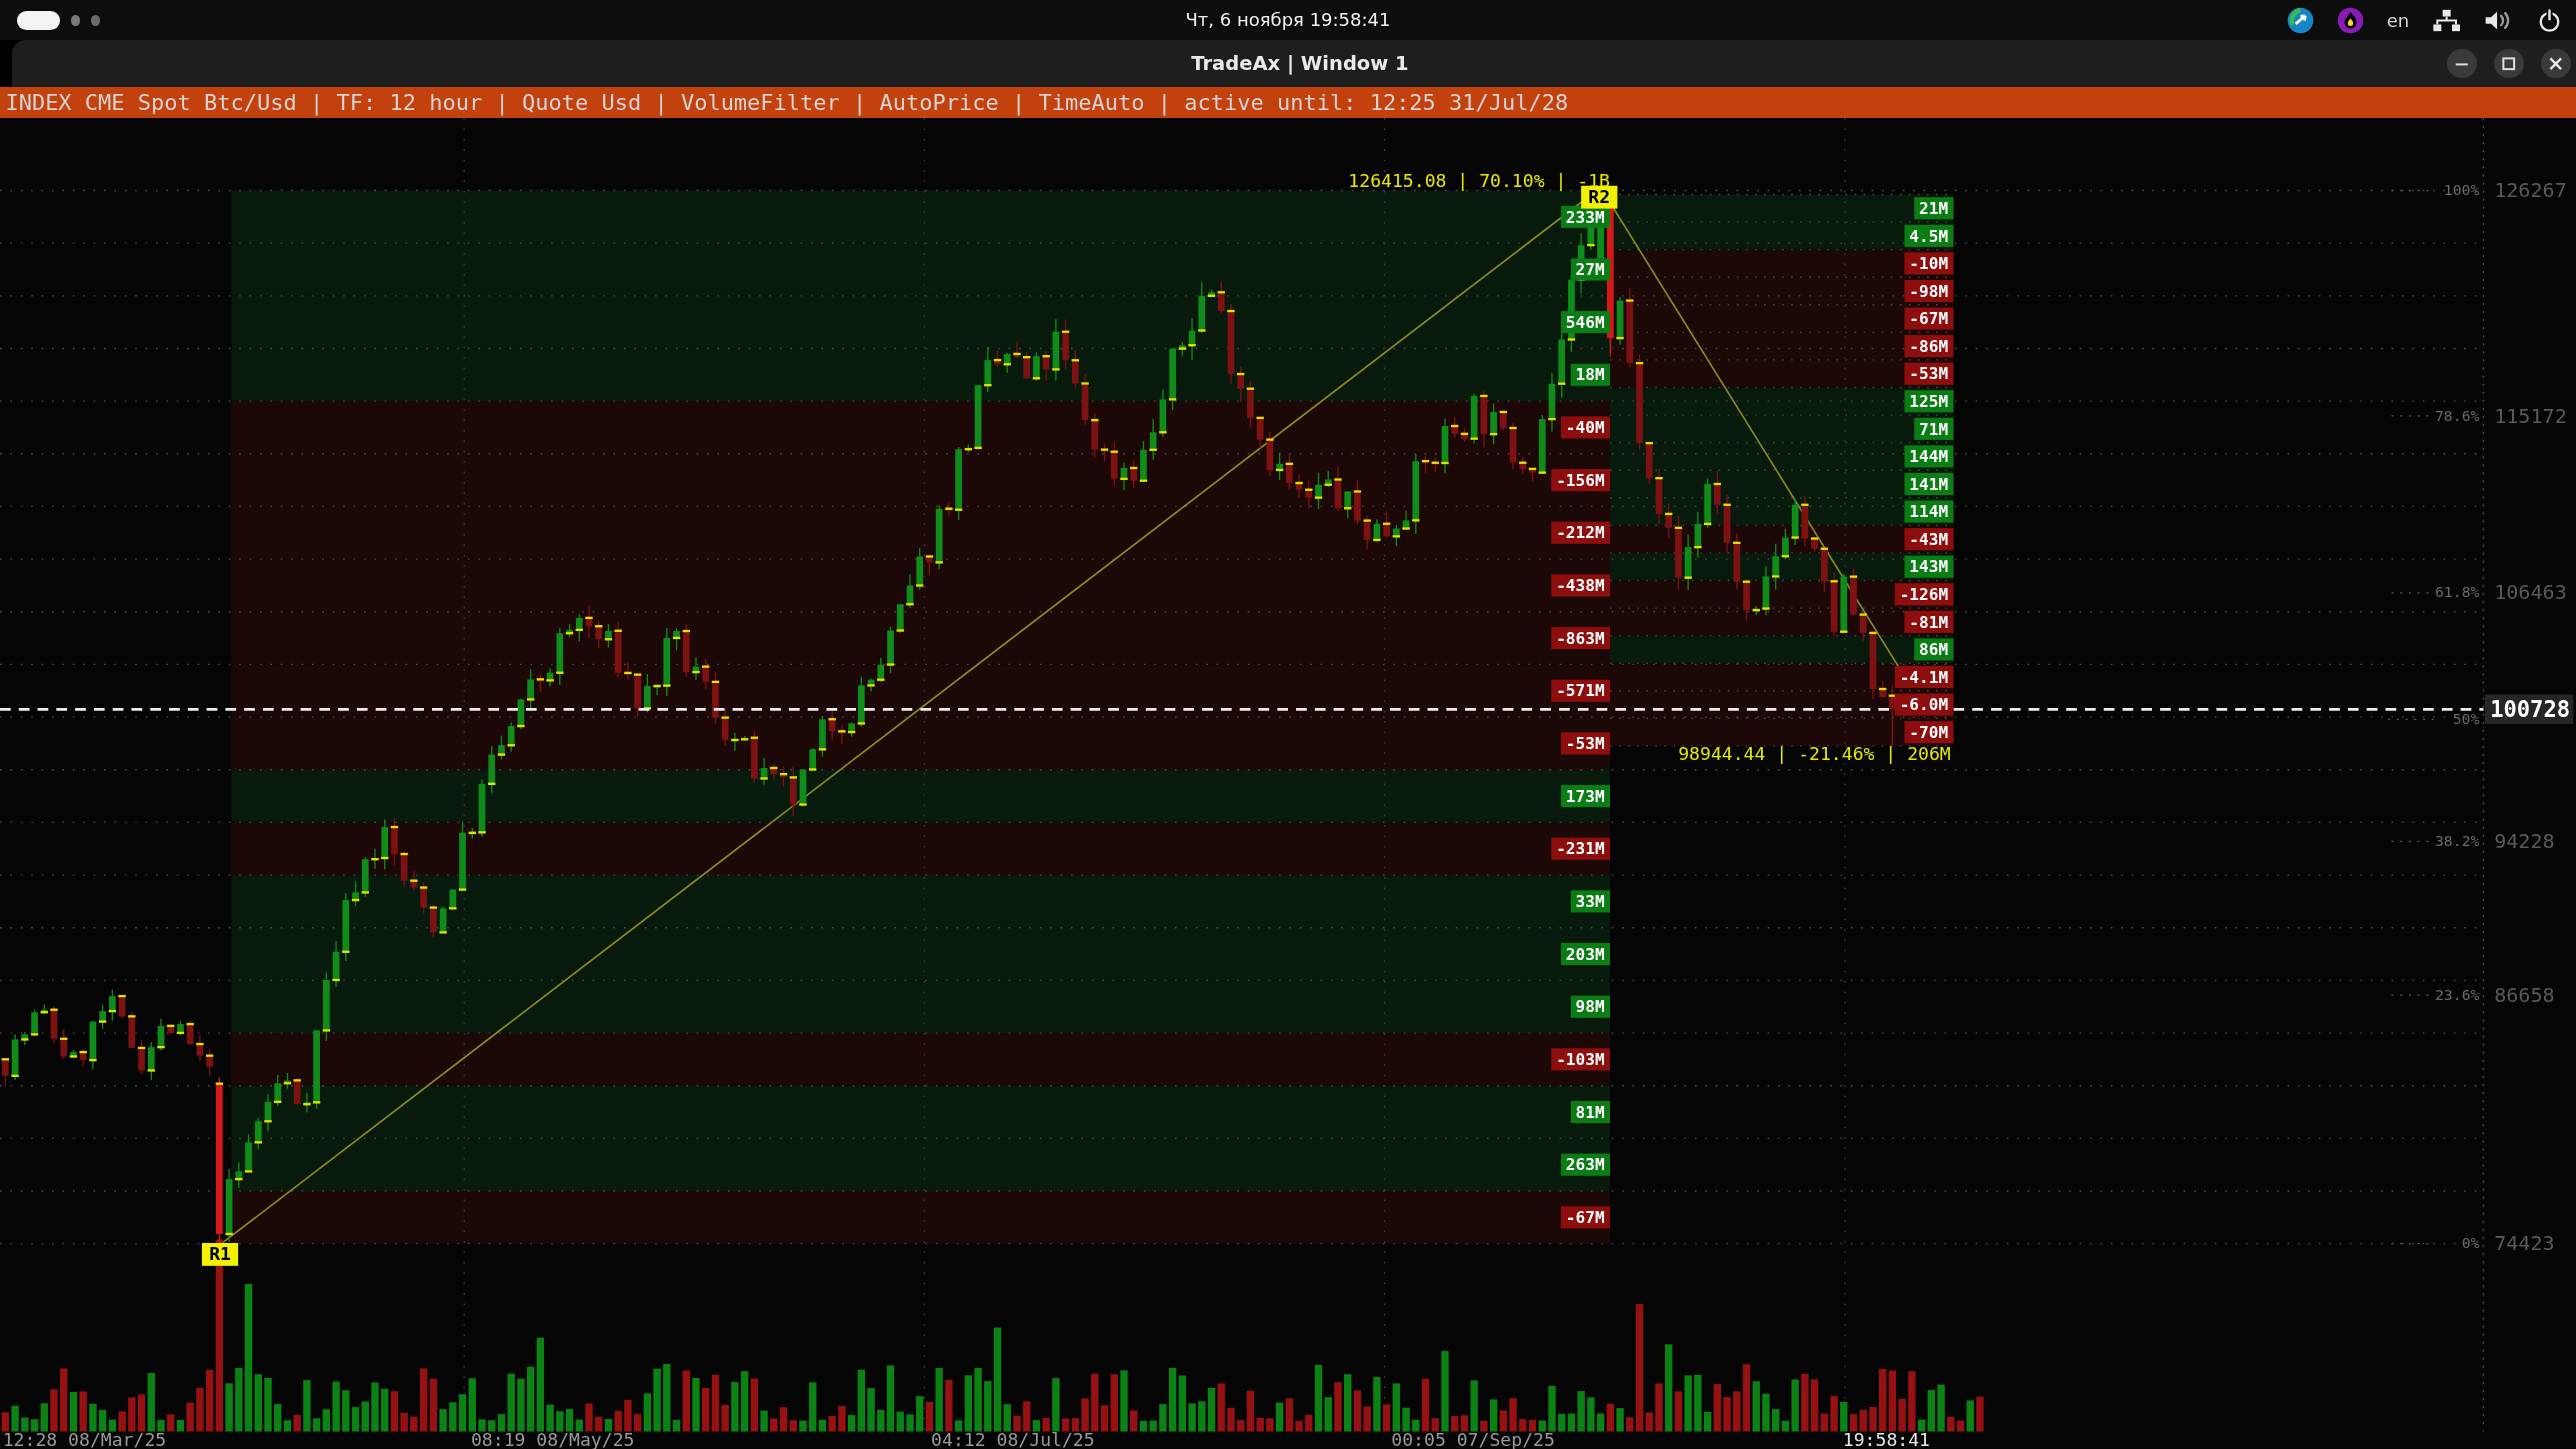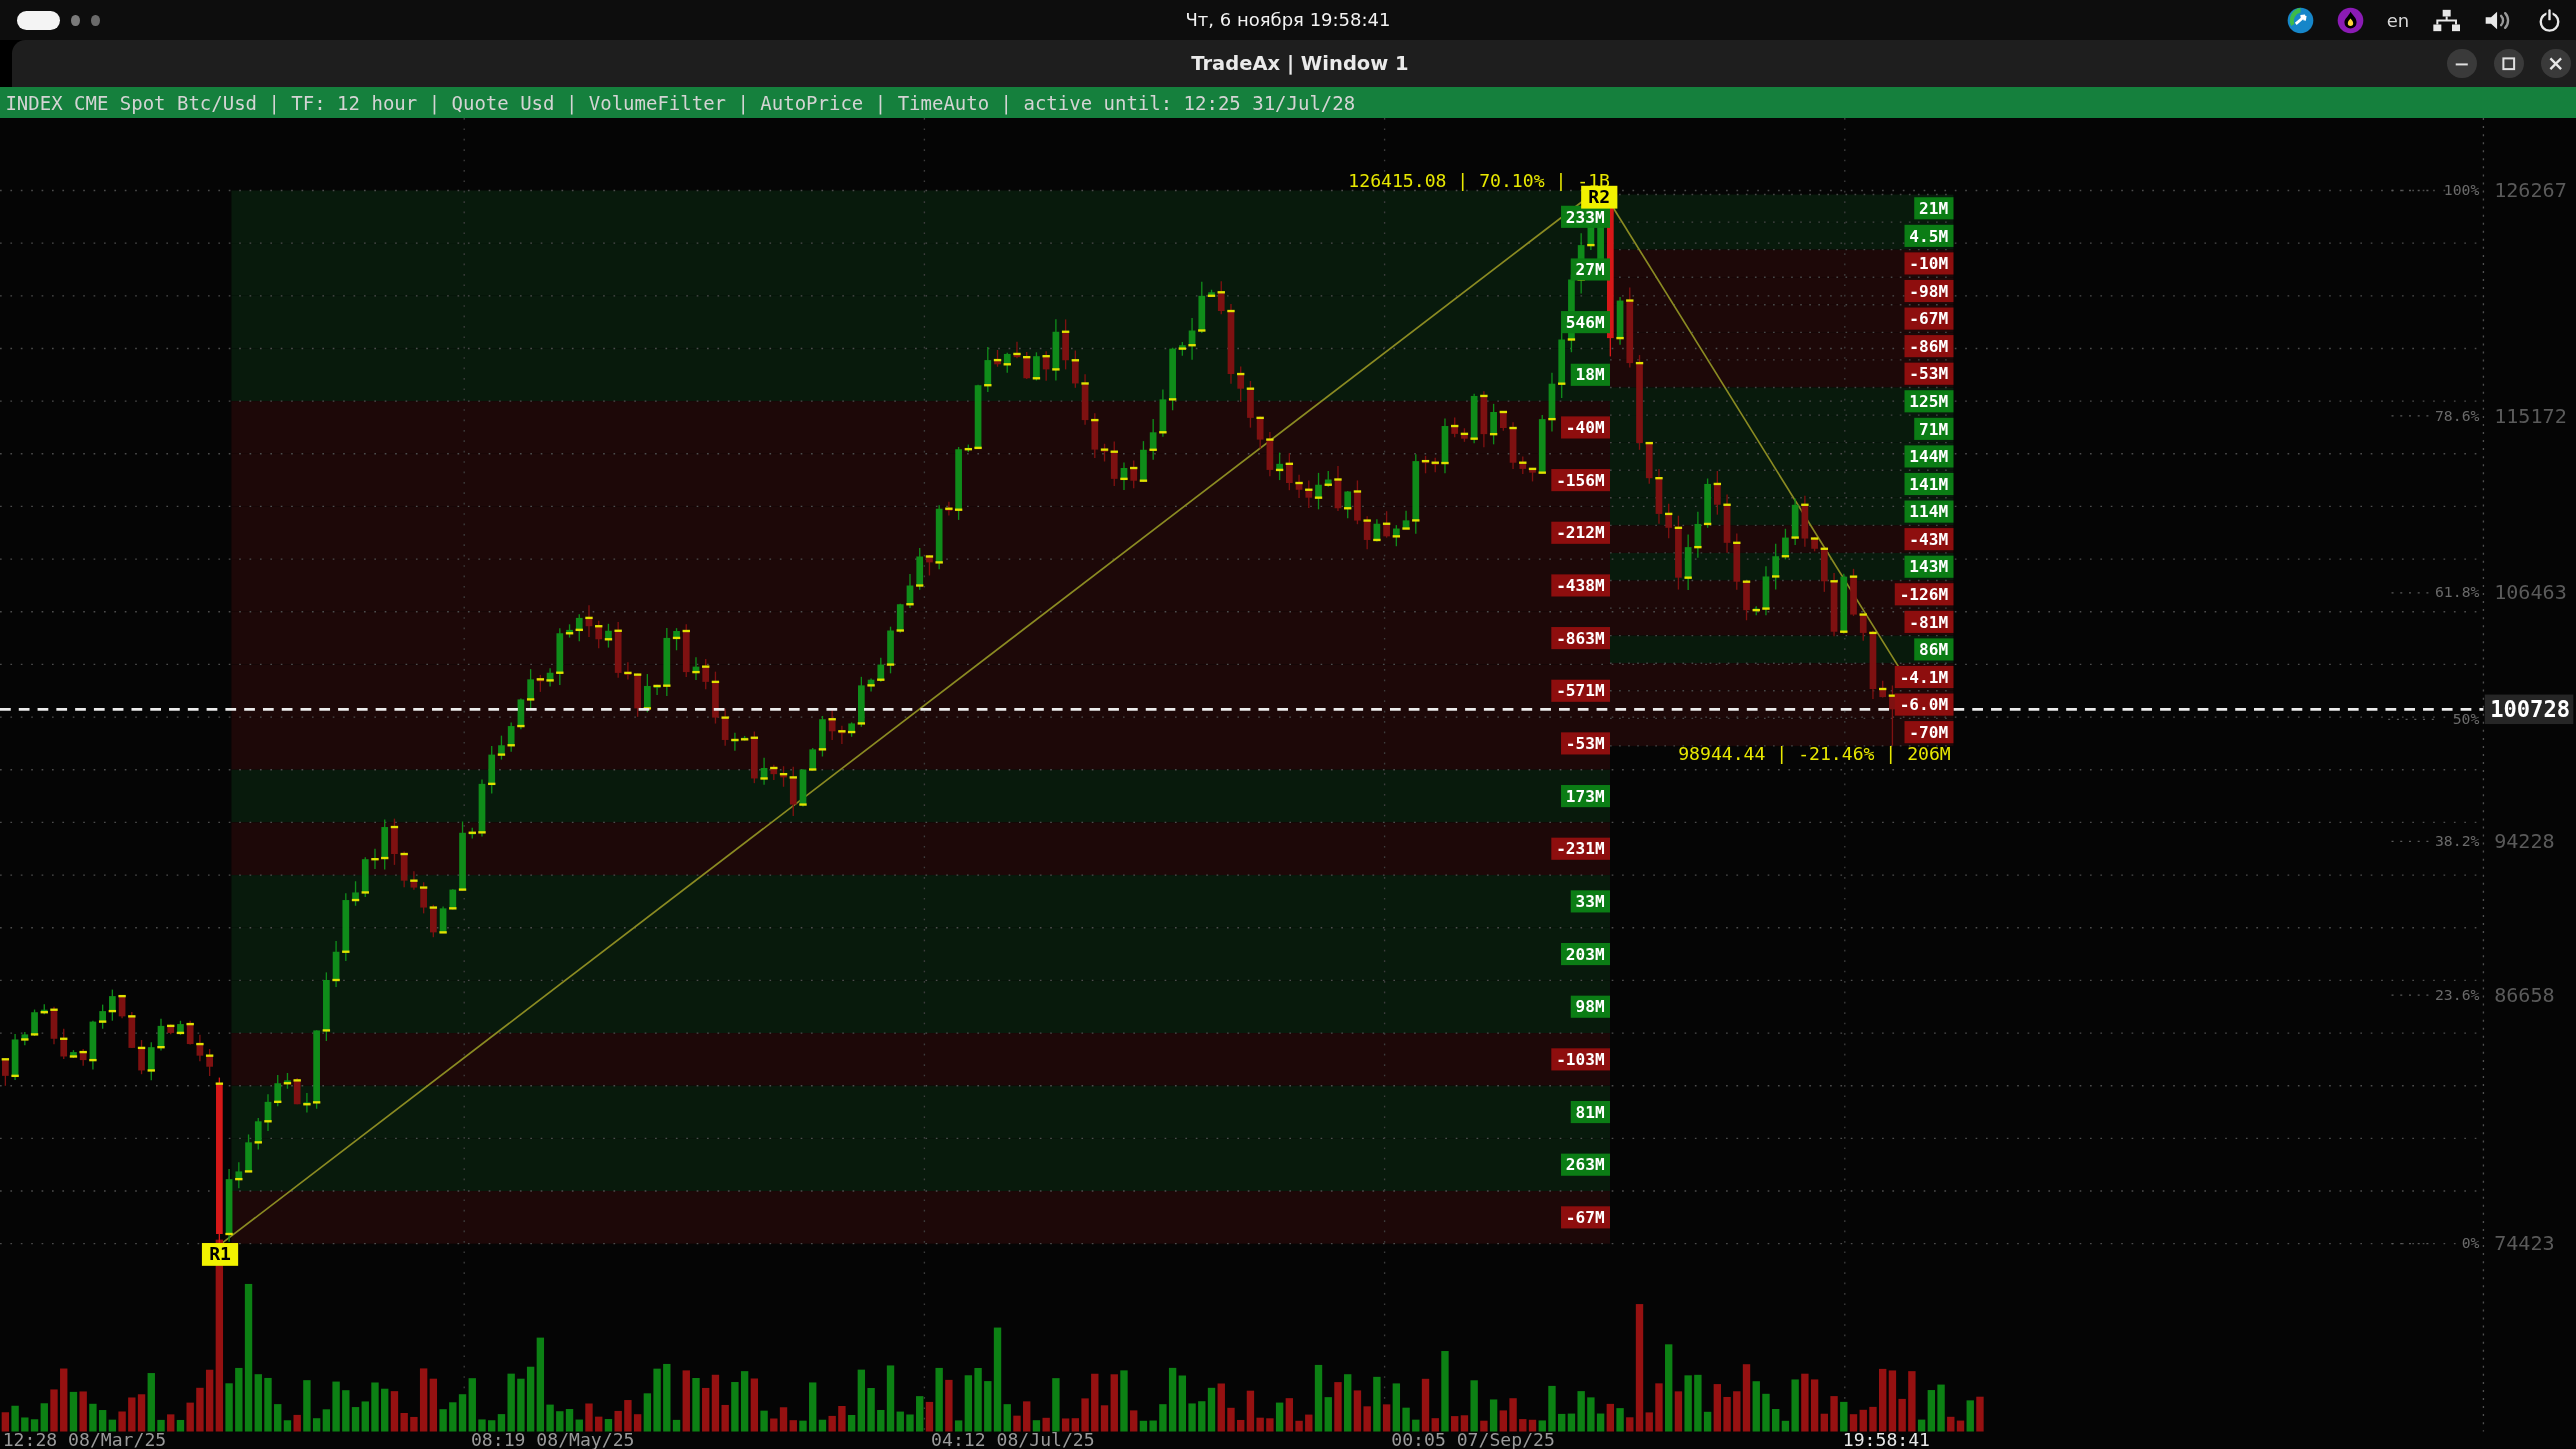--- a/index.html
+++ b/index.html
@@ -11,22 +11,22 @@
   .osbar .clock{position:absolute;left:0;right:0;top:0;height:40px;text-align:center;line-height:40px;
                 font-size:18px;color:#f2f2f2;}
   .osbar .right{position:absolute;right:13.4px;top:0;height:40px;display:flex;align-items:center;gap:23px;}
   .osbar .lang{font-size:18px;color:#d8d8d8;}
   .titlebar{position:absolute;left:0;top:40px;width:2576px;height:47px;background:#1e1e1e;
             border-radius:13.4px 13.4px 0 0;margin-left:12px;}
   .titlebar .wtitle{position:absolute;left:0;right:0;top:0;height:47px;text-align:center;line-height:47px;
                     font-size:19.5px;font-weight:bold;color:#eaeaea;}
   .winbtns{position:absolute;right:17.4px;top:8.7px;display:flex;gap:17.4px;}
   .winbtn{width:29.5px;height:29.5px;border-radius:50%;background:#3a3a3a;position:relative;}
-  .toolbar{position:absolute;left:0;top:87px;width:2576px;height:31px;background:#15803d;
-           font-family:"DejaVu Sans Mono",monospace;font-size:19px;color:#d4d4d4;line-height:32px;
+  .toolbar{position:absolute;left:0;top:87px;width:2576px;height:31px;background:#c2410c;
+           font-family:"DejaVu Sans Mono",monospace;font-size:22px;color:#d4d4d4;line-height:32px;
            padding-left:5.4px;box-sizing:border-box;white-space:pre;}
   #chart{position:absolute;left:0;top:118px;}
   text{font-family:"DejaVu Sans Mono",monospace;}
 </style>
 </head>
 <body>
 
 <div class="osbar">
   <div class="pill"></div>
   <div class="dot1"></div>

